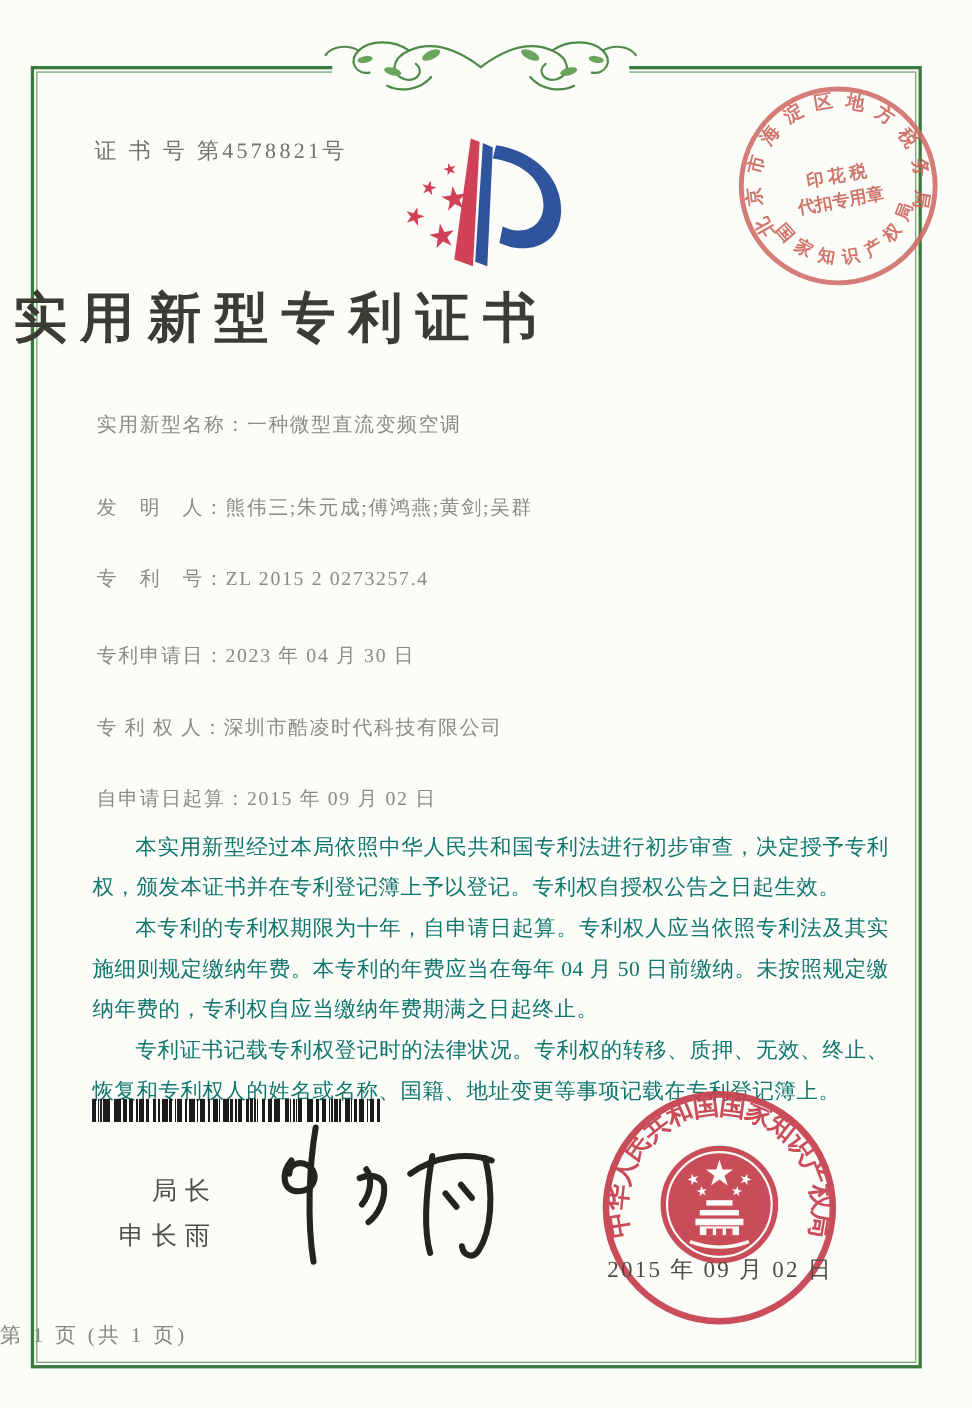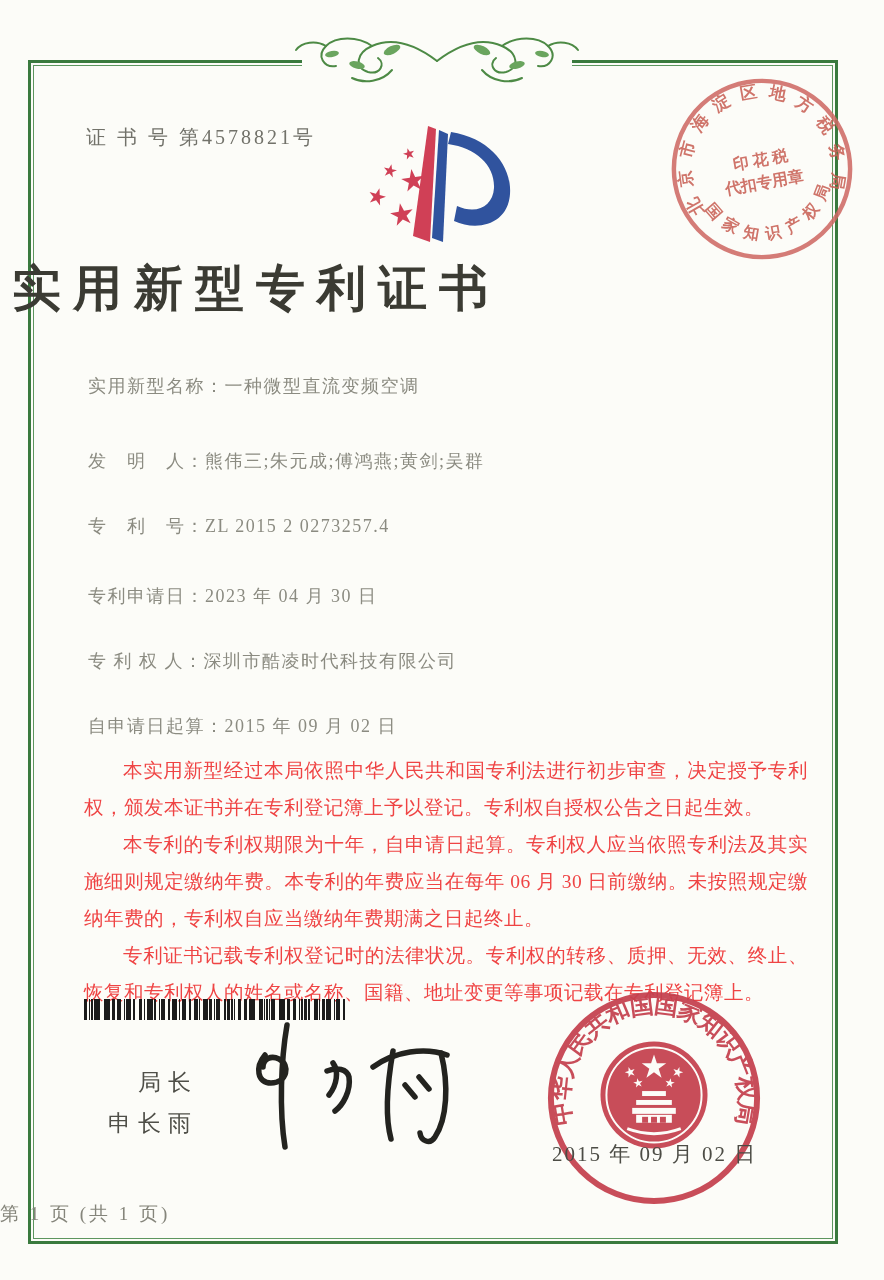--- a/index.html
+++ b/index.html
@@ -27,21 +27,21 @@
     text-align:left;font-size:49px;font-weight:700;color:#3b3b33;
     letter-spacing:12px;text-indent:12px;
   }
   .field-row{
     position:absolute;left:88px;width:700px;
     font-size:18px;color:#8b8b81;letter-spacing:1.5px;
     white-space:nowrap;
   }
   .paras{
     position:absolute;left:84px;top:752px;width:724px;
-    font-size:19.5px;line-height:37px;color:#ef4444;
+    font-size:19.5px;line-height:37px;color:#0f766e;
     text-align:justify;letter-spacing:0.5px;
   }
   .paras p{margin:0;text-indent:2em;}
   .barcode{
     position:absolute;left:84px;top:999px;width:262px;height:21px;
     background-image:
       repeating-linear-gradient(90deg,#1b1b1b 0 2px,transparent 2px 7px),
       repeating-linear-gradient(90deg,#1b1b1b 0 1px,transparent 1px 5px),
       repeating-linear-gradient(90deg,#1b1b1b 0 3px,transparent 3px 11px);
   }
@@ -140,21 +140,21 @@
 </div>
 <div class="field-row" style="top:649px">
   <span>专 利 权 人：</span><span>深圳市酷凌时代科技有限公司</span>
 </div>
 <div class="field-row" style="top:714px">
   <span>自申请日起算：</span><span>2015 年 09 月 02 日</span>
 </div>
 
 <div class="paras">
   <p>本实用新型经过本局依照中华人民共和国专利法进行初步审查，决定授予专利权，颁发本证书并在专利登记簿上予以登记。专利权自授权公告之日起生效。</p>
-  <p>本专利的专利权期限为十年，自申请日起算。专利权人应当依照专利法及其实施细则规定缴纳年费。本专利的年费应当在每年 06 月 30 日前缴纳。未按照规定缴纳年费的，专利权自应当缴纳年费期满之日起终止。</p>
+  <p>本专利的专利权期限为十年，自申请日起算。专利权人应当依照专利法及其实施细则规定缴纳年费。本专利的年费应当在每年 04 月 50 日前缴纳。未按照规定缴纳年费的，专利权自应当缴纳年费期满之日起终止。</p>
   <p>专利证书记载专利权登记时的法律状况。专利权的转移、质押、无效、终止、恢复和专利权人的姓名或名称、国籍、地址变更等事项记载在专利登记簿上。</p>
 </div>
 
 <div class="barcode"></div>
 
 <div class="commissioner">
   <div>局长</div>
   <div>申长雨</div>
 </div>
 

